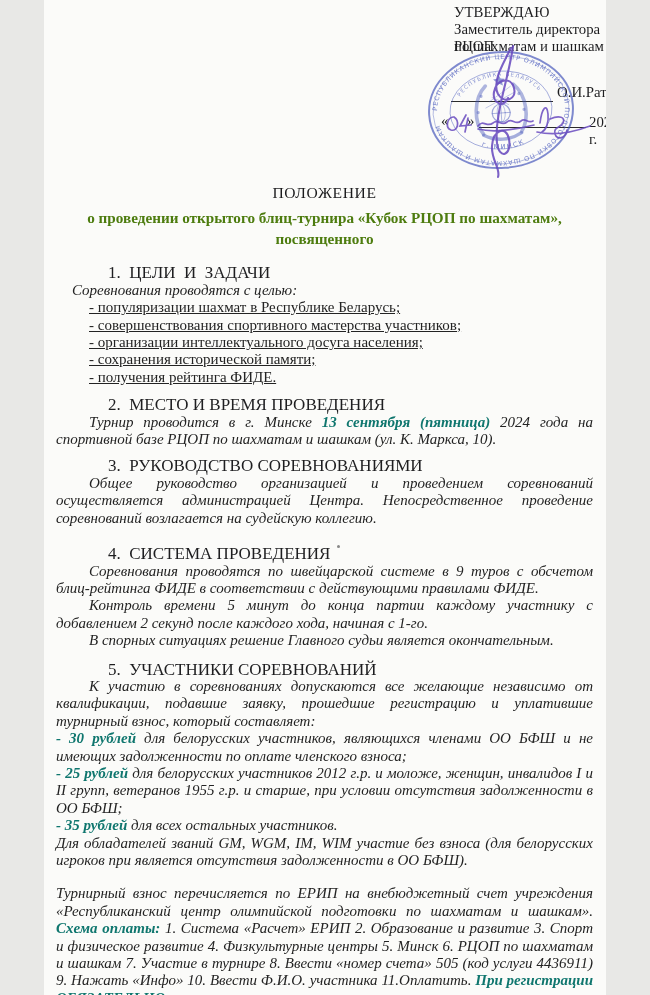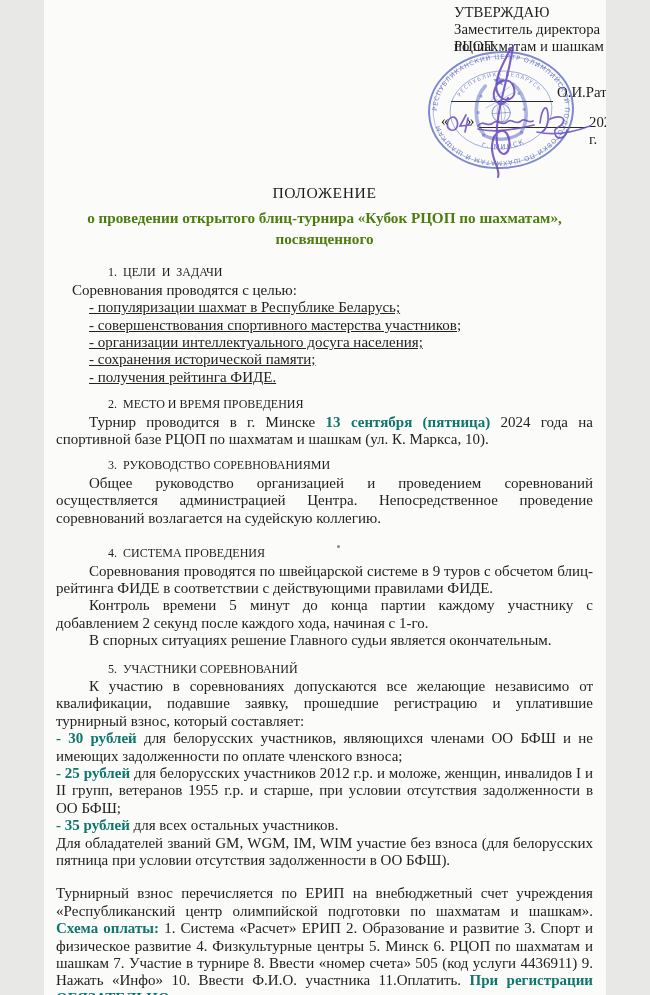--- a/index.html
+++ b/index.html
@@ -12,28 +12,28 @@
   .flow { position:absolute; left:12px; right:13px; top:0; }
 
   
   .appr { position:absolute; font-size:14.8px; line-height:17.4px; color:#1e1e20; }
   .sig-line, .date-line { position:absolute; border-bottom:1.3px solid #2b2b2b; height:13px; }
 
   
   .title-main { margin-top:184px; text-align:center; font-weight:normal; font-size:15.6px; letter-spacing:0.6px; color:#1b1b1d; }
   .title-sub { margin-top:7px; text-align:center; font-weight:bold; font-size:15.2px; line-height:20.5px; color:#4d7c0f; }
 
-  .heading { white-space:pre; padding-left:52px; font-size:12px; color:#1e1e20; }
+  .heading { white-space:pre; padding-left:52px; font-size:17px; color:#1e1e20; }
   .h-goals { margin-top:15px; }
   .h-venue { margin-top:10px; }
   .h-mgmt  { margin-top:9px; }
   .h-sys   { margin-top:18px; }
   .h-part  { margin-top:11px; }
 
-  .para { text-align:justify; }
+  .para { text-align:justify;font-style:italic; }
   .ind   { text-indent:33px; }
   .ind-sm{ text-indent:16px; }
   .list-item { padding-left:33px;text-decoration:underline; }
   .pay { margin-top:16px; }
   b { color:#0f766e; }
 
   .overlay-svg { position:absolute; left:350px; top:33px; width:270px; height:160px; pointer-events:none; }
   .speck { position:absolute; border-radius:50%; }
   .speck1 { left:293px; top:545px; width:3px; height:3px; background:#4a4a4a; opacity:.65; }
   .speck2 { left:565px; top:151px; width:4px; height:3px; background:#8a6fd0; opacity:.5; }
@@ -133,21 +133,21 @@
     <div class="heading h-sys">4.  СИСТЕМА ПРОВЕДЕНИЯ</div>
     <div class="para ind">Соревнования проводятся по швейцарской системе в 9 туров с обсчетом блиц-рейтинга ФИДЕ в соответствии с действующими правилами ФИДЕ.</div>
     <div class="para ind">Контроль времени 5 минут до конца партии каждому участнику с добавлением 2 секунд после каждого хода, начиная с 1-го.</div>
     <div class="para ind">В спорных ситуациях решение Главного судьи является окончательным.</div>
 
     <div class="heading h-part">5.  УЧАСТНИКИ СОРЕВНОВАНИЙ</div>
     <div class="para ind">К участию в соревнованиях допускаются все желающие независимо от квалификации, подавшие заявку, прошедшие регистрацию и уплатившие турнирный взнос, который составляет:</div>
     <div class="para"><b>- 30 рублей</b><span> для белорусских участников, являющихся членами ОО БФШ и не имеющих задолженности по оплате членского взноса;</span></div>
     <div class="para"><b>- 25 рублей</b><span> для белорусских участников 2012 г.р. и моложе, женщин, инвалидов I и II групп, ветеранов 1955 г.р. и старше, при условии отсутствия задолженности в ОО БФШ;</span></div>
     <div class="para"><b>- 35 рублей</b><span> для всех остальных участников.</span></div>
-    <div class="para">Для обладателей званий GM, WGM, IM, WIM участие без взноса (для белорусских пятница при условии отсутствия задолженности в ОО БФШ).</div>
+    <div class="para">Для обладателей званий GM, WGM, IM, WIM участие без взноса (для белорусских игроков при является отсутствия задолженности в ОО БФШ).</div>
 
     <div class="para pay"><span>Турнирный взнос перечисляется по ЕРИП на внебюджетный счет учреждения «Республиканский центр олимпийской подготовки по шахматам и шашкам». </span><b>Схема оплаты:</b><span> 1. Система «Расчет» ЕРИП 2. Образование и развитие 3. Спорт и физическое развитие 4. Физкультурные центры 5. Минск 6. РЦОП по шахматам и шашкам 7. Участие в турнире 8. Ввести «номер счета» 505 (код услуги 4436911) 9. Нажать «Инфо» 10. Ввести Ф.И.О. участника 11.Оплатить. </span><b>При регистрации ОБЯЗАТЕЛЬНО иметь копию платежа.</b></div>
   </div>
 
   <div class="speck speck1"></div>
   <div class="speck speck2"></div>
   <div class="speck speck3"></div>
 </div>
 
 </body></html>

